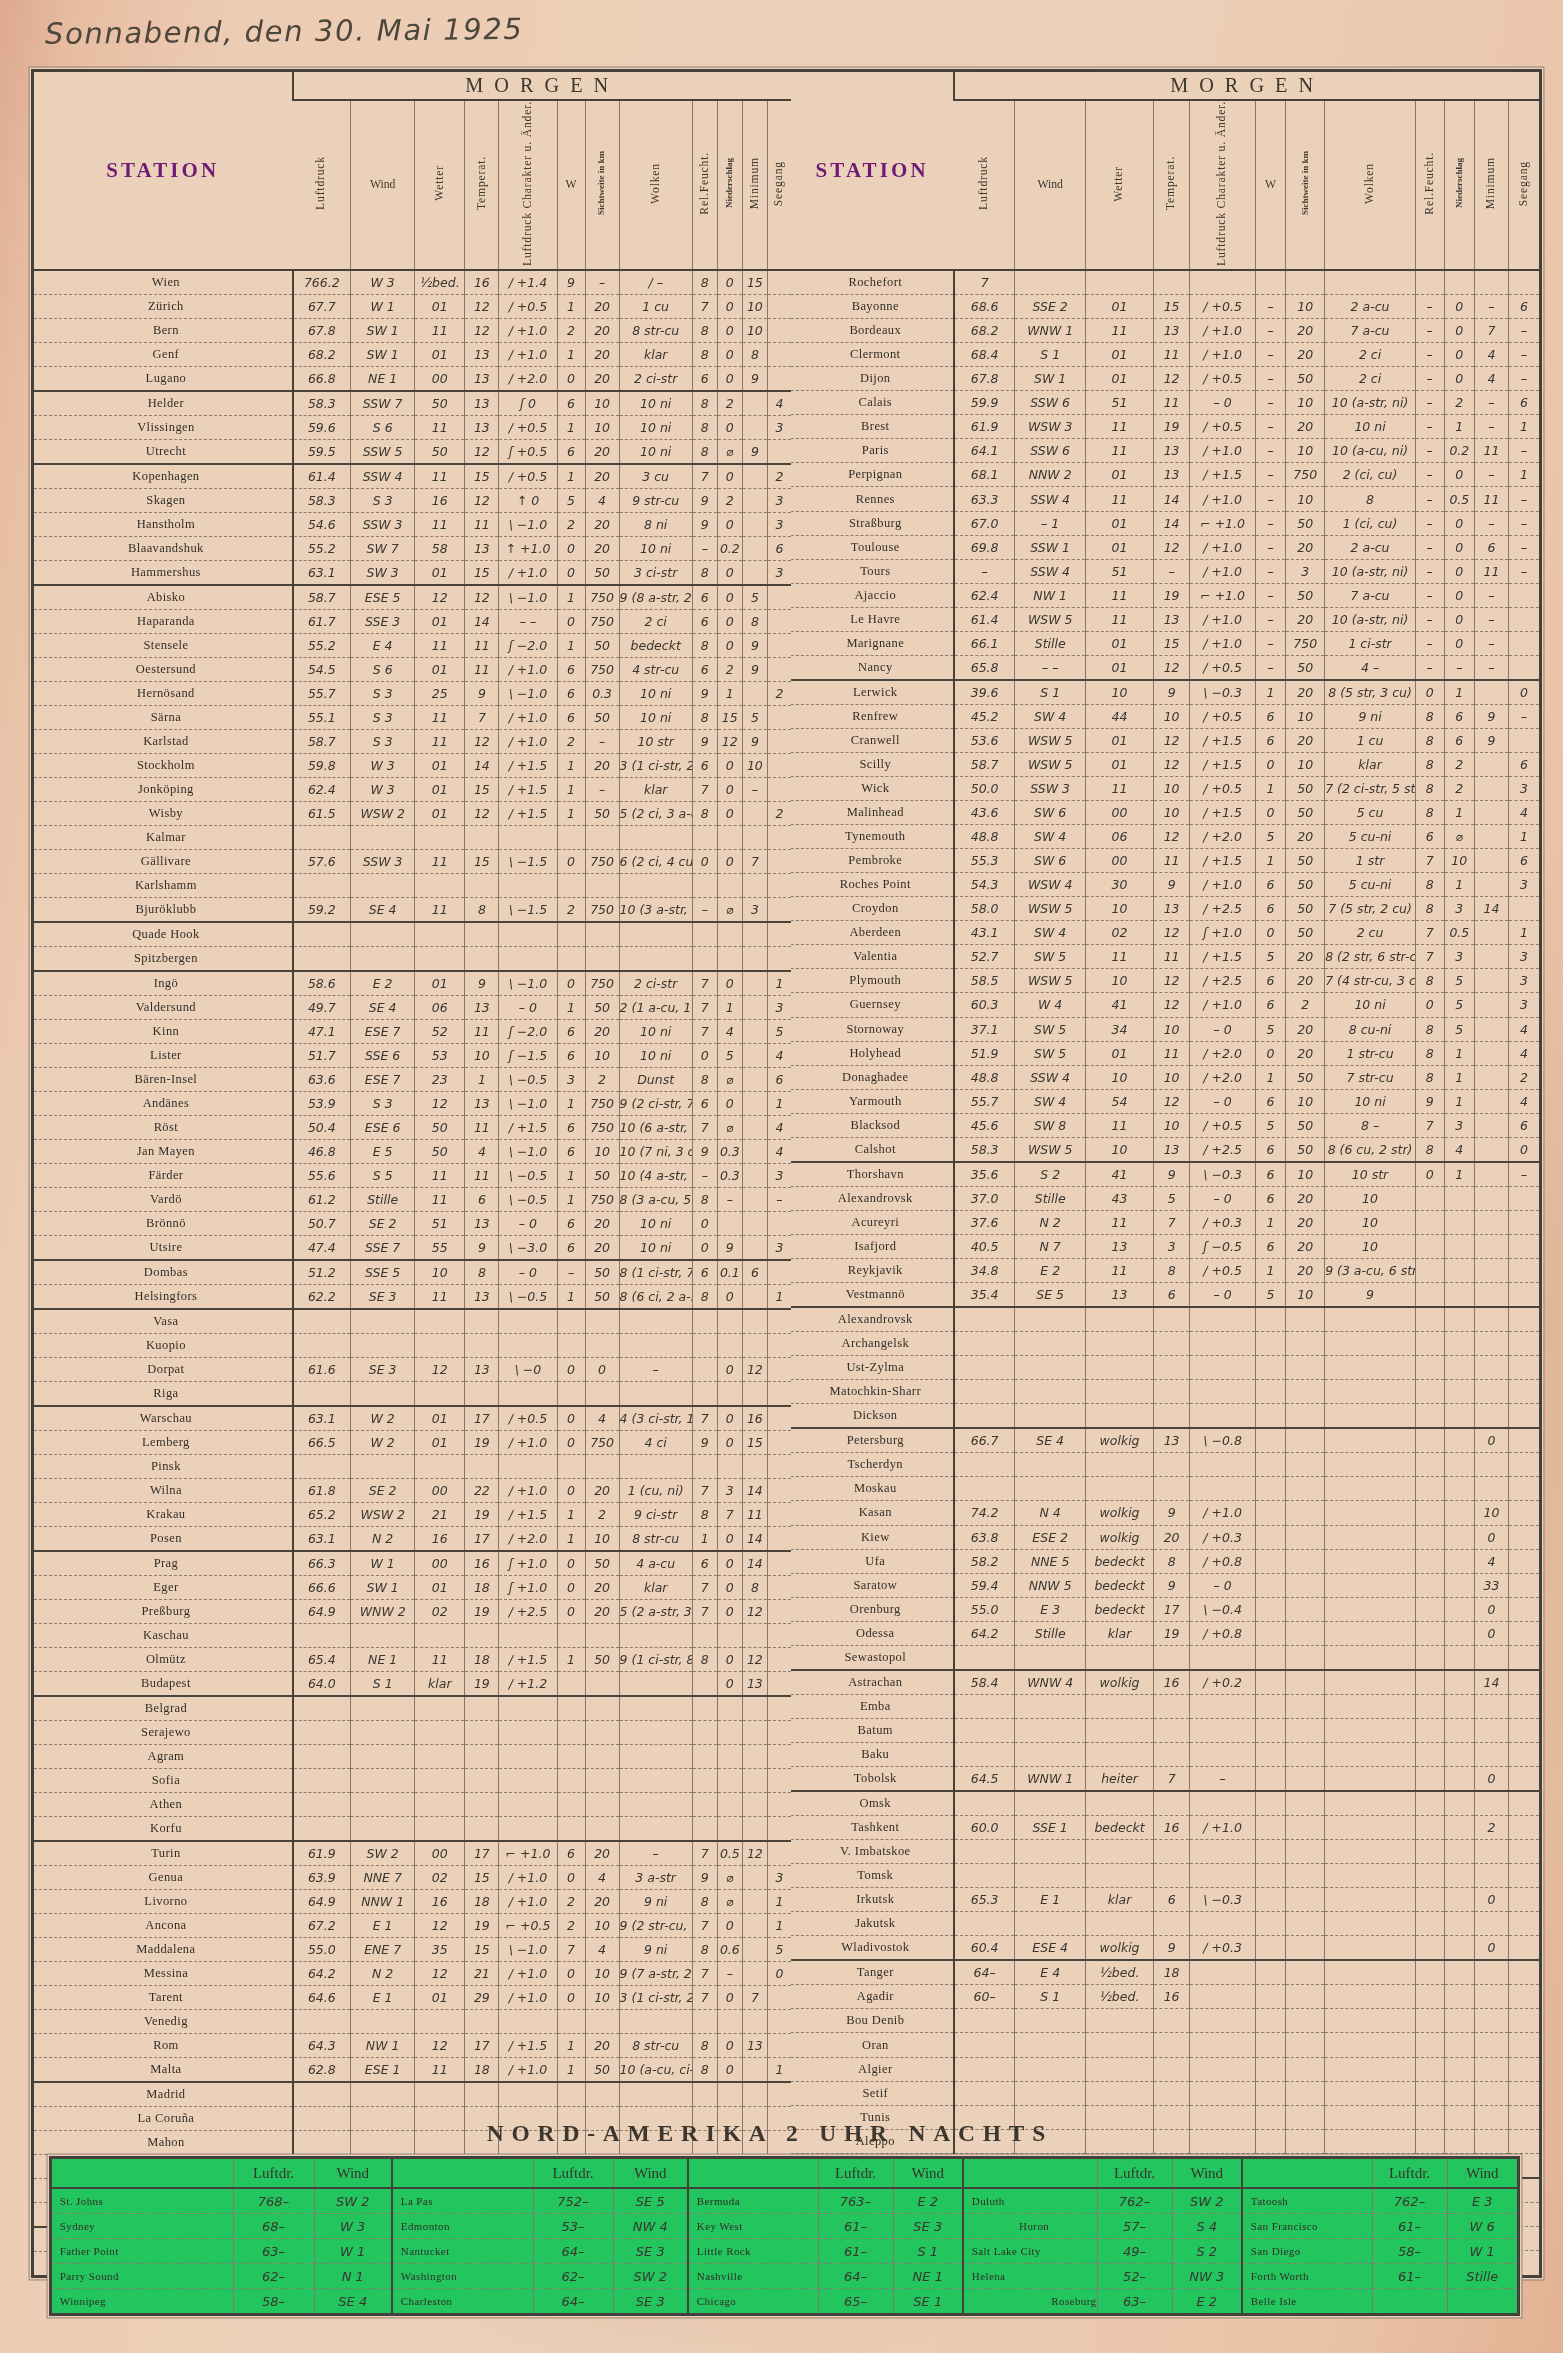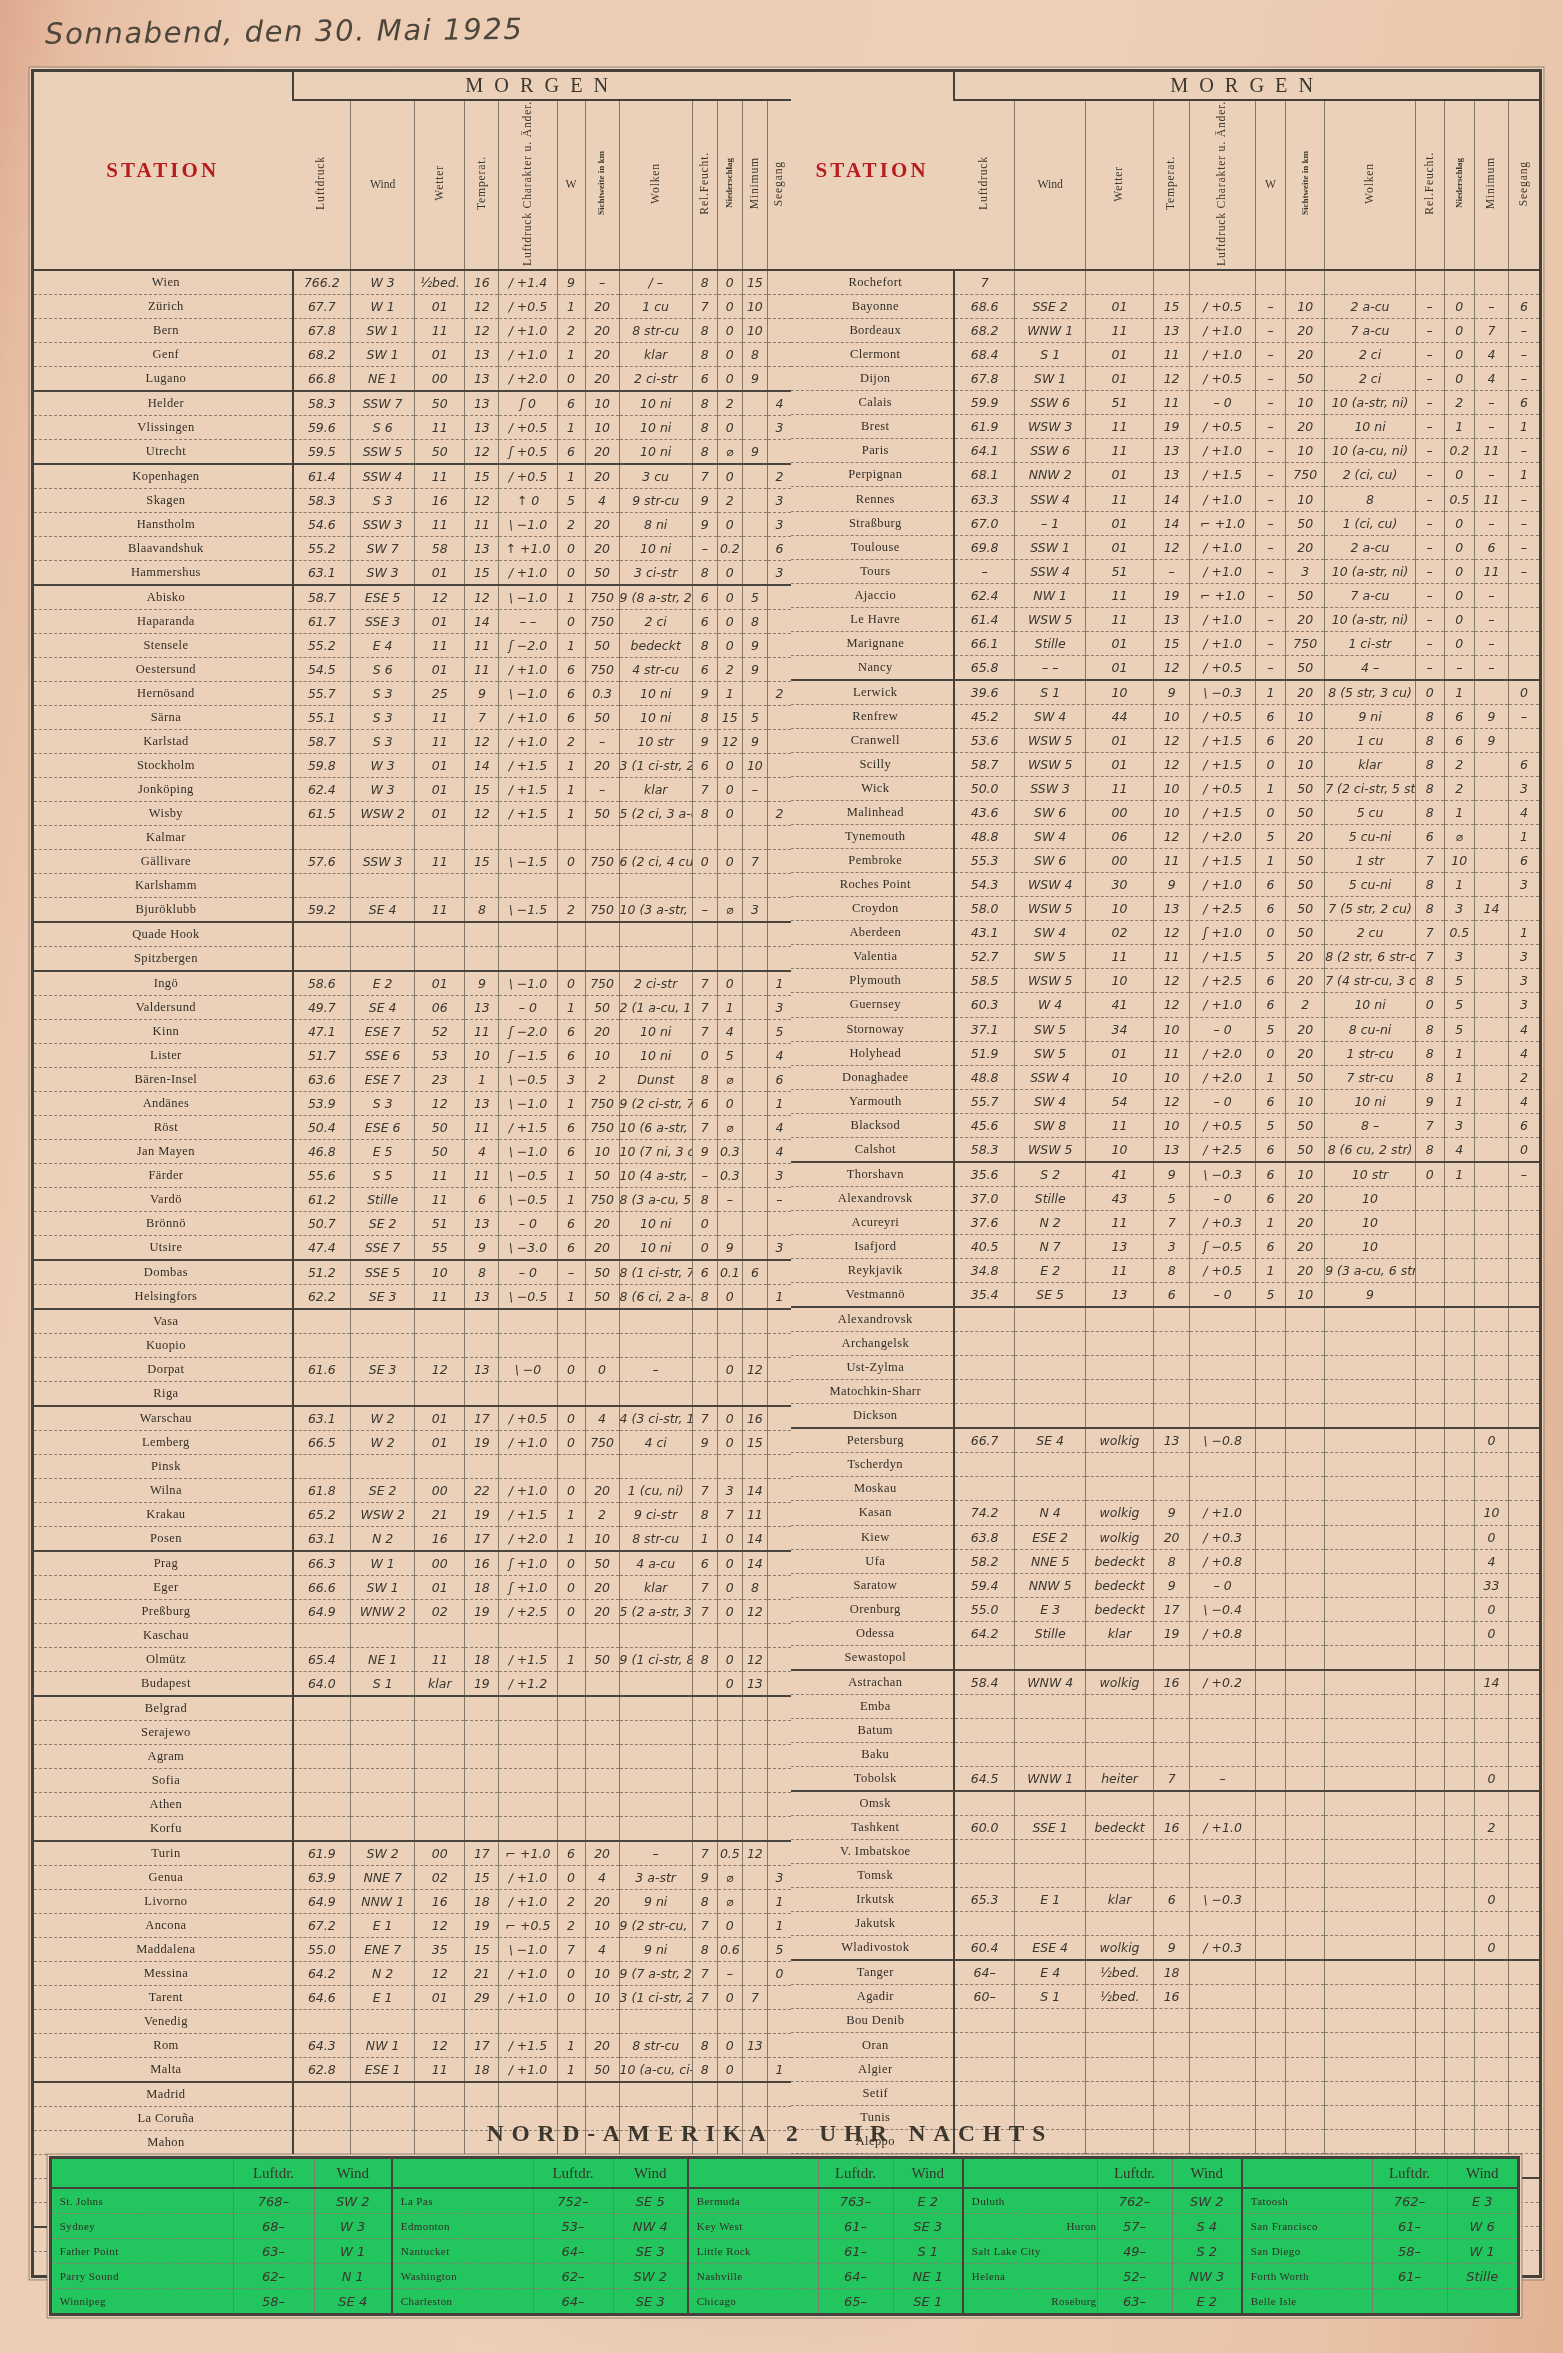--- a/index.html
+++ b/index.html
@@ -24,21 +24,21 @@
   }
   #main-wrap{position:absolute;left:31px;top:69px;display:flex;
     background:#ecd1ba;border:3.1px solid #45403a;box-shadow:0 0 0 1.6px #ecd1ba,0 0 0 2.3px #6b6258;}
   table{border-collapse:collapse;table-layout:fixed;}
   td,th{overflow:hidden;white-space:nowrap;padding:0;}
   .mtab td,.mtab th{border-left:0.8px solid #84786a;}
   .mtab td:first-child,.mtab th:first-child{border-left:none;}
   .mtab .sep{border-left:2.3px double #45403a;}
   th.period{height:26.6px;font-size:20.3px;letter-spacing:11px;font-weight:normal;
     border-bottom:2.3px double #45403a;color:#3c372f;}
-  th.station-h{font-size:21px;letter-spacing:3.1px;font-weight:bold;color:#b91c1c;border-bottom:2.3px double #45403a;font-family:Liberation Serif, serif;}
+  th.station-h{font-size:21px;letter-spacing:3.1px;font-weight:bold;color:#701a75;border-bottom:2.3px double #45403a;font-family:Liberation Serif, serif;}
   tr.colhead th{height:105px;border-bottom:2.3px double #45403a;font-weight:normal;
     font-size:11.7px;color:#3c372f;vertical-align:middle;text-align:center;}
   .vert{writing-mode:vertical-rl;transform:rotate(180deg);margin:0 auto;letter-spacing:0.8px;line-height:1.05;}
   .vsmall{font-size:9px;font-weight:bold;letter-spacing:0;}
   tr.data td{height:23px;border-top:0.8px dashed #8b7d6c;font-size:12.5px;text-align:center;vertical-align:middle;}
   tr.data:first-child td{border-top:none;}
   tr.grp td{border-bottom:2px solid #4a443d;}
   td.station{font-size:15.2px;text-align:left;padding-left:6.3px;color:#322e27;letter-spacing:0.4px;}
   td.hw{font-size:13px;}
   td.wolken{font-size:9.4px;}
@@ -2685,21 +2685,21 @@
         <tr>
           <td class="station " style="text-align:left;padding-left:7.8px">Sydney</td>
               <td class="hw">68–</td>
               <td class="hw">W 3</td>
           <td class="station gsep" style="text-align:left;padding-left:7.8px">Edmonton</td>
               <td class="hw">53–</td>
               <td class="hw">NW 4</td>
           <td class="station gsep" style="text-align:left;padding-left:7.8px">Key West</td>
               <td class="hw">61–</td>
               <td class="hw">SE 3</td>
-          <td class="station gsep" style="text-align:right;padding-left:7.8px">Huron</td>
+          <td class="station gsep" style="text-align:center;padding-left:7.8px">Huron</td>
               <td class="hw">57–</td>
               <td class="hw">S 4</td>
           <td class="station gsep" style="text-align:left;padding-left:7.8px">San Francisco</td>
               <td class="hw">61–</td>
               <td class="hw">W 6</td>
         </tr>
         <tr>
           <td class="station " style="text-align:left;padding-left:7.8px">Father Point</td>
               <td class="hw">63–</td>
               <td class="hw">W 1</td>

